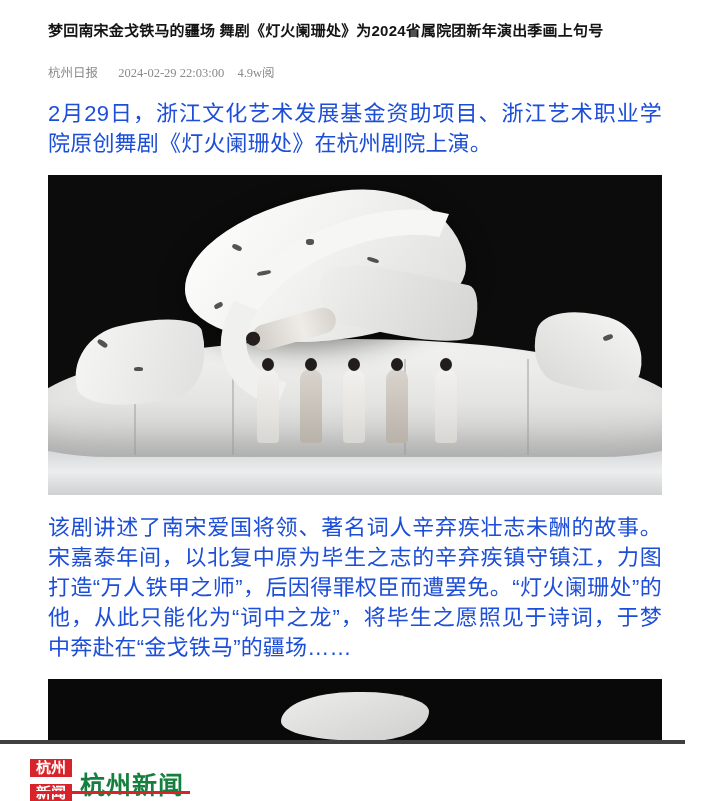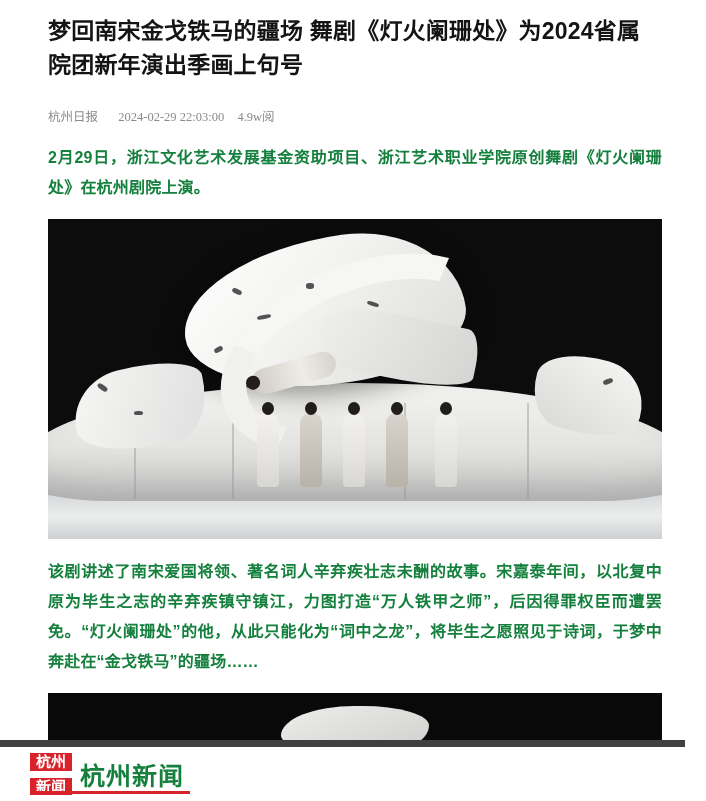--- a/index.html
+++ b/index.html
@@ -21,26 +21,26 @@
     position: relative;
     box-sizing: border-box;
     overflow: hidden;
     background: #fff;
   }
   .article {
     padding: 14px 44px 0 48px;
     box-sizing: border-box;
   }
   .headline {
-    font-size: 23px;
+    font-size: 15px;
     line-height: 34px;
     font-weight: bold;
     letter-spacing: 0.2px;
     color: #141414;
-    margin: 0 0 26px 0;
+    margin: 0 0 16px 0;
     font-family: "Liberation Sans", "DejaVu Sans", sans-serif;
   }
   .meta {
     font-size: 12.5px;
     color: #8a8a8a;
     line-height: 19px;
     margin-bottom: 16px;
   }
   .meta .meta-row {
     display: block;
@@ -49,27 +49,26 @@
   }
   .meta .sep {
     display: inline-block;
     width: 14px;
   }
   .meta .sep-small {
     display: inline-block;
     width: 7px;
   }
   .body-text {
-    font-size: 16px;
+    font-size: 22px;
     line-height: 30px;
-    color: #15803d;
+    color: #1d4ed8;
     text-align: justify;
     margin: 0 0 16px 0;
     letter-spacing: 0.2px;
-    font-weight: bold;
   }
   .figure {
     width: 100%;
     margin: 4px 0 18px 0;
     line-height: 0;
   }
   
   .photo {
     position: relative;
     width: 100%;
@@ -217,23 +216,23 @@
     border-radius: 50% 45% 40% 55% / 60% 40% 60% 40%;
   }
   
   .brand-bar {
     position: absolute;
     left: 0;
     bottom: 0;
     width: 685px;
     height: 61px;
     background: #ffffff;
-    border-top: 7px solid #404040;
+    border-top: 4px solid #404040;
     display: flex;
-    align-items: center;
+    align-items: flex-end;
     padding-left: 30px;
     box-sizing: border-box;
   }
   .brand-logo {
     width: 42px;
     height: 42px;
     display: flex;
     flex-direction: column;
     margin-right: 8px;
   }

